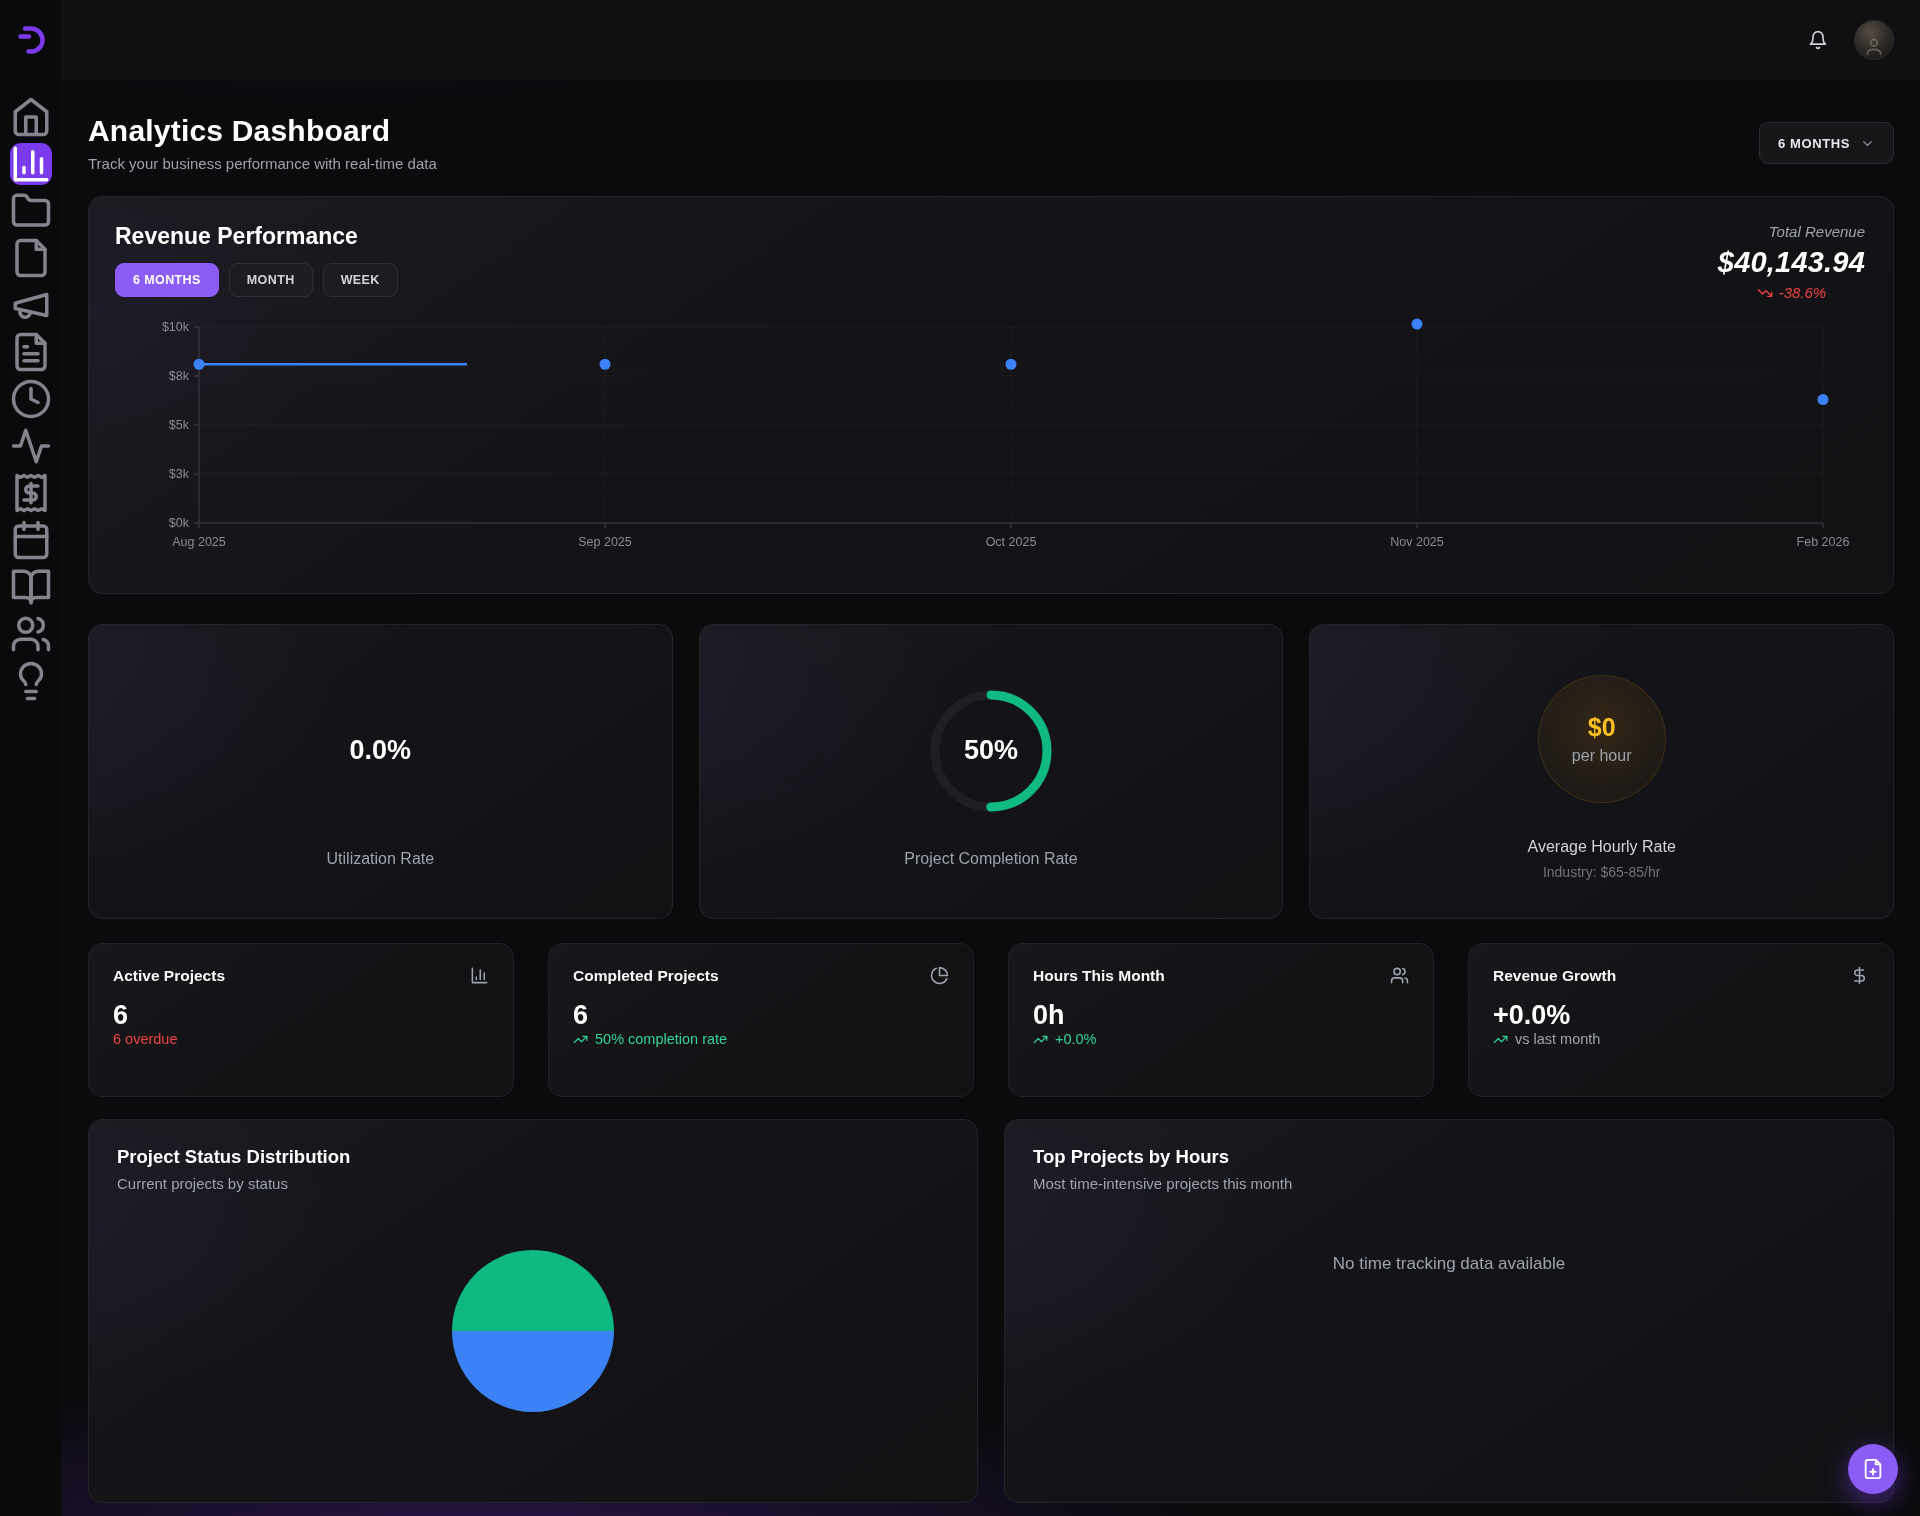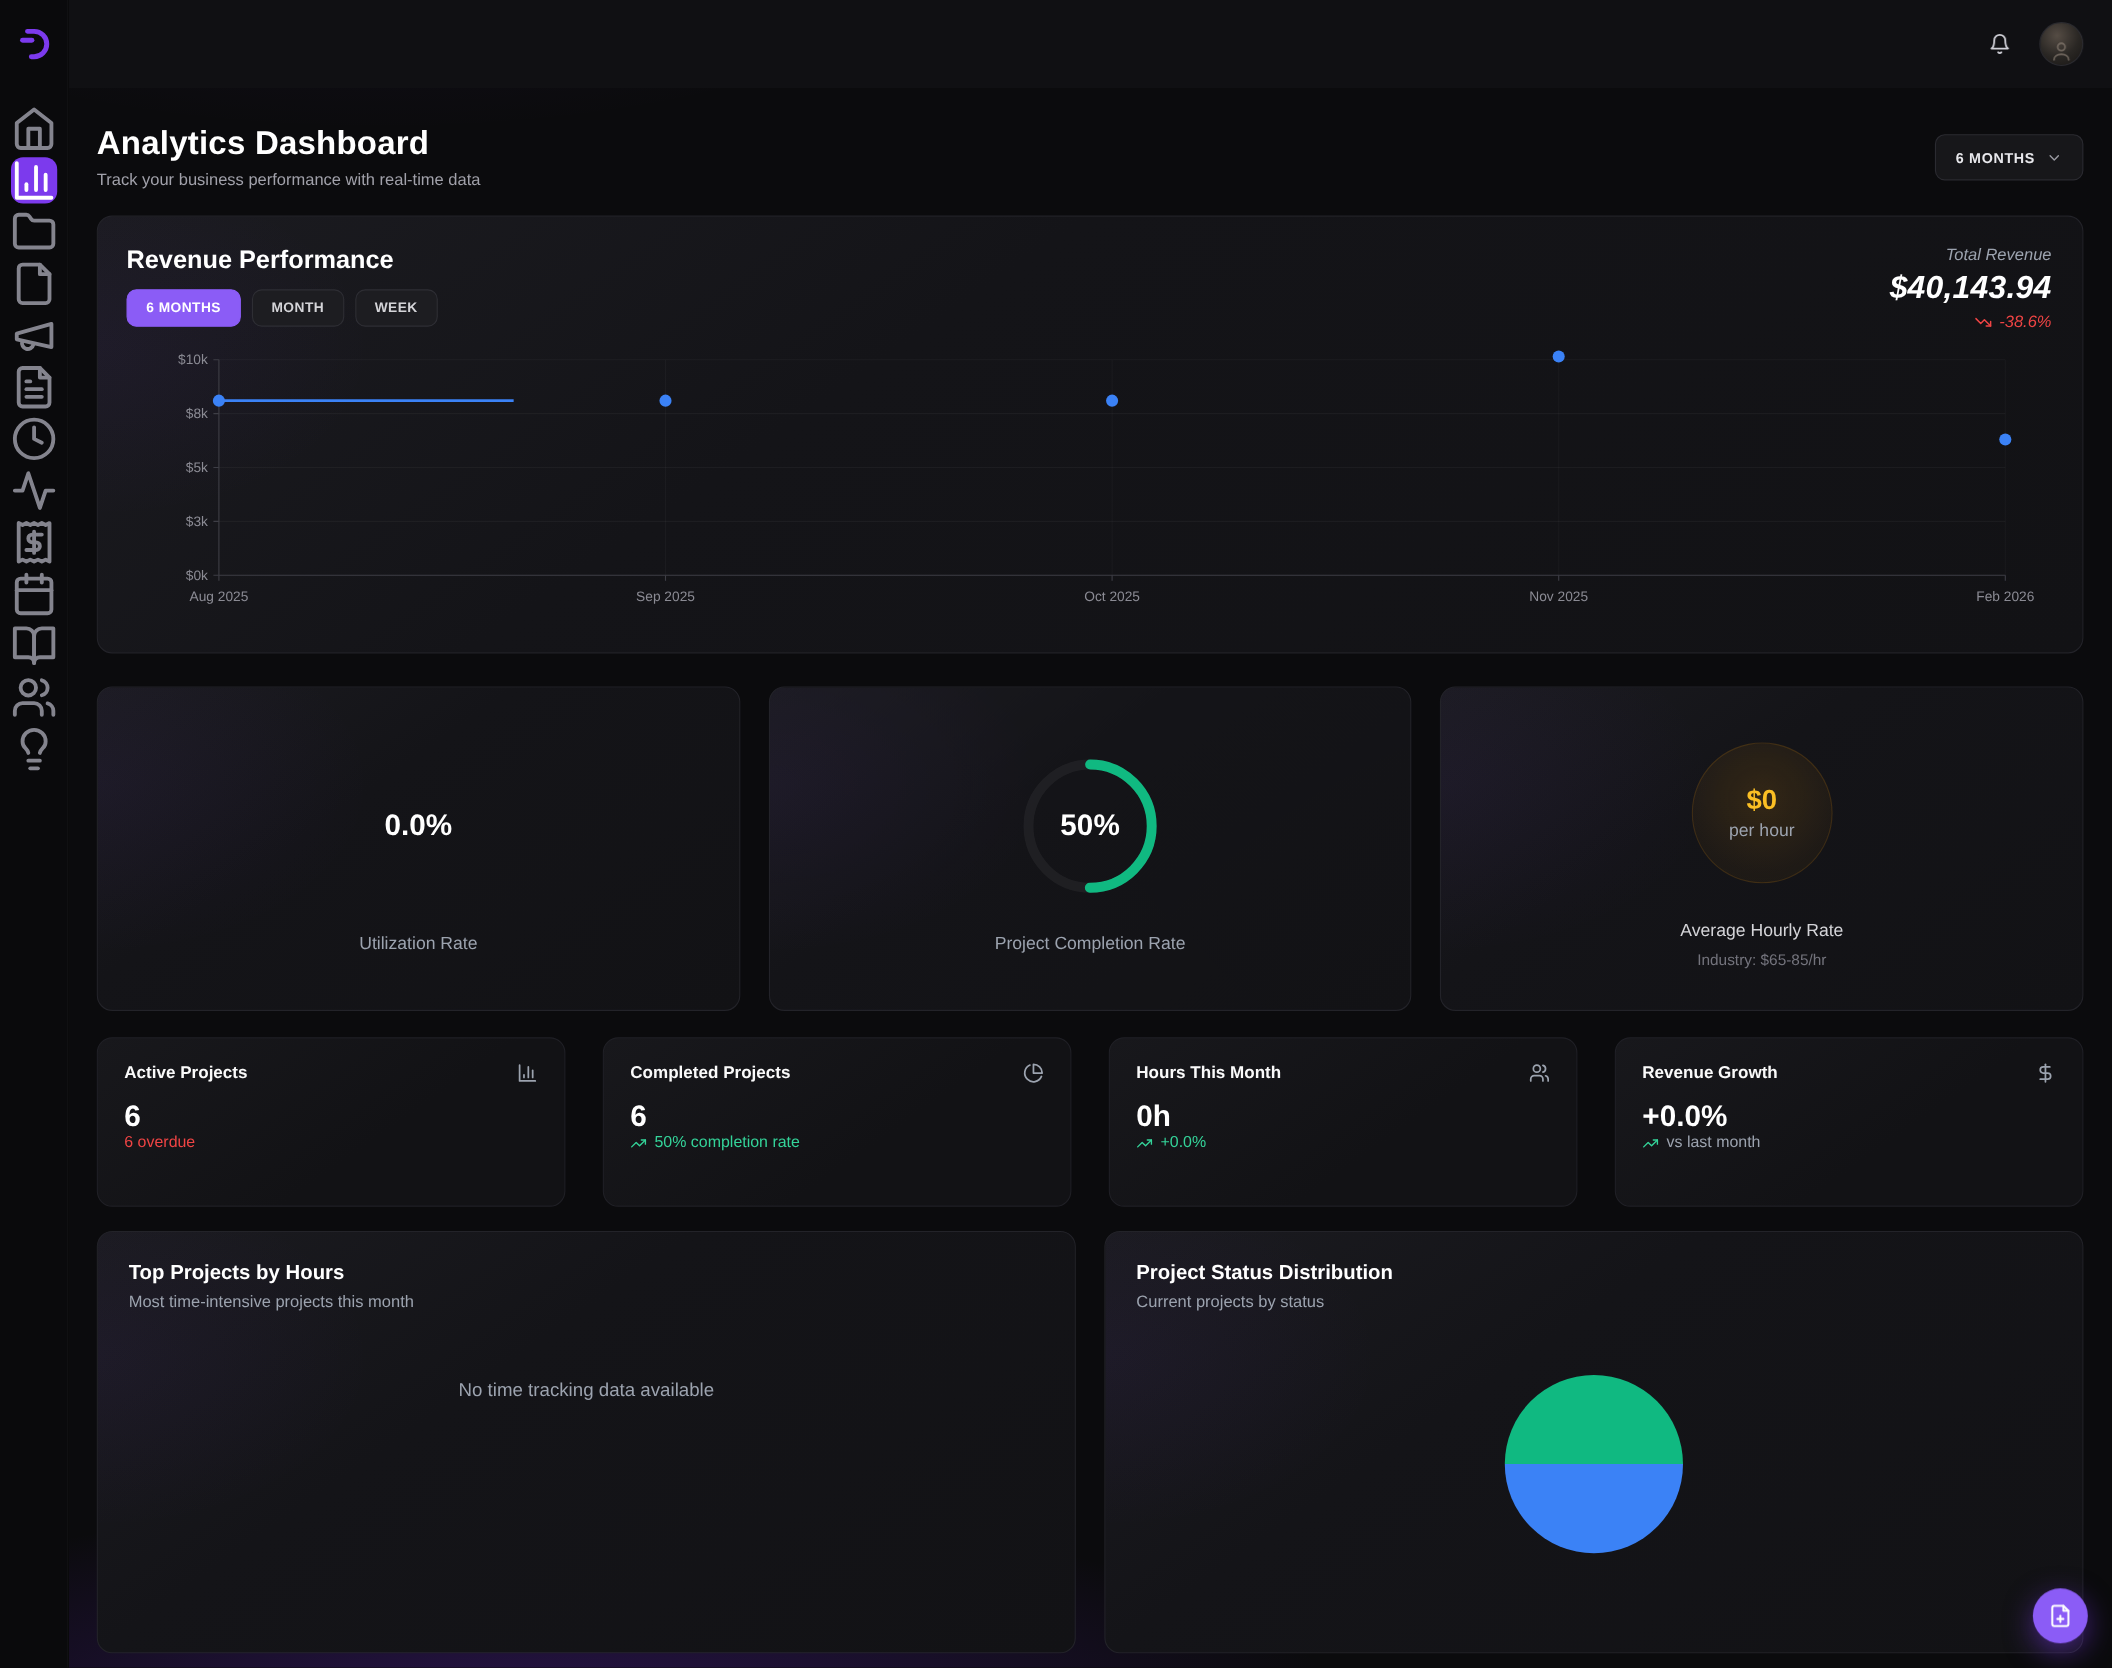--- a/index.html
+++ b/index.html
@@ -75,21 +75,21 @@
   .tabs { display:flex; gap:10px; margin-top:13px; }
   .tab {
     height:34px; padding:0 17px; border-radius:9px; cursor:pointer;
     font-family:inherit; font-size:12.5px; font-weight:bold; letter-spacing:.4px;
     background:#1d1d21; border:1px solid #2e2e34; color:#d4d4d8;
   }
   .tab.active { background:#8b5cf6; border-color:#8b5cf6; color:#fff; }
   .rev-totals { position:absolute; right:28px; top:26px; text-align:right;font-style:italic; }
   .rev-total-label { font-size:15px; color:#9ca3af; }
   .rev-total-value { font-size:29px; font-weight:bold; margin-top:6px; letter-spacing:.2px; }
-  .rev-change { margin-top:5px; font-size:15px; color:#ef4444; display:flex; align-items:center; justify-content:flex-end; gap:6px; }
+  .rev-change { margin-top:5px; font-size:15px; color:#ef4444; display:flex; align-items:center; justify-content:center; gap:6px; }
   .rev-change svg { width:16px; height:16px; }
   .chart-host { margin-top:14px; width:100%; height:260px; }
   .chart-host text { font-family:"Liberation Sans","DejaVu Sans",sans-serif; font-size:12.5px; fill:#8b8b94; }
 
   
   .stats-row { margin-top:30px; display:grid; grid-template-columns:repeat(3,1fr); gap:26px; }
   .stat-card { height:295px; display:flex; flex-direction:column; align-items:center; justify-content:center; }
   .stat-center { height:150px; display:flex; align-items:center; justify-content:center; position:relative; }
   .stat-big { font-size:27px; font-weight:bold; }
   .stat-label { margin-top:24px; font-size:16px; color:#9ca3af; }
@@ -450,28 +450,28 @@
               <polyline points="16 7 22 7 22 13"></polyline>
             </svg>
           </span>
           <span class="gray">vs last month</span>
         </div>
       </div>
     </section>
 
   <section class="bottom-row">
     <div class="card bottom-card">
+      <h3>Project Status Distribution</h3>
+      <p class="card-sub">Current projects by status</p>
+      <div class="pie" style="background: conic-gradient(from 270deg, rgb(16, 185, 129) 0deg, rgb(16, 185, 129) 180deg, rgb(59, 130, 246) 180deg, rgb(59, 130, 246) 360deg);"></div>
+    </div>
+    <div class="card bottom-card">
       <h3>Top Projects by Hours</h3>
       <p class="card-sub">Most time-intensive projects this month</p>
       <div class="empty-msg">No time tracking data available</div>
-    </div>
-    <div class="card bottom-card">
-      <h3>Project Status Distribution</h3>
-      <p class="card-sub">Current projects by status</p>
-      <div class="pie" style="background: conic-gradient(from 270deg, rgb(16, 185, 129) 0deg, rgb(16, 185, 129) 180deg, rgb(59, 130, 246) 180deg, rgb(59, 130, 246) 360deg);"></div>
     </div>
   </section>
 
 </div>
 
 <button class="fab">
   <span style="display: inline-flex; width: 22px; height: 22px;">
       <svg viewBox="0 0 24 24" fill="none" stroke="currentColor" stroke-width="2" stroke-linecap="round" stroke-linejoin="round" style="width:100%;height:100%">
         <path d="M15 2H6a2 2 0 0 0-2 2v16a2 2 0 0 0 2 2h12a2 2 0 0 0 2-2V7Z"></path>
         <path d="M15 2v5h5"></path>

